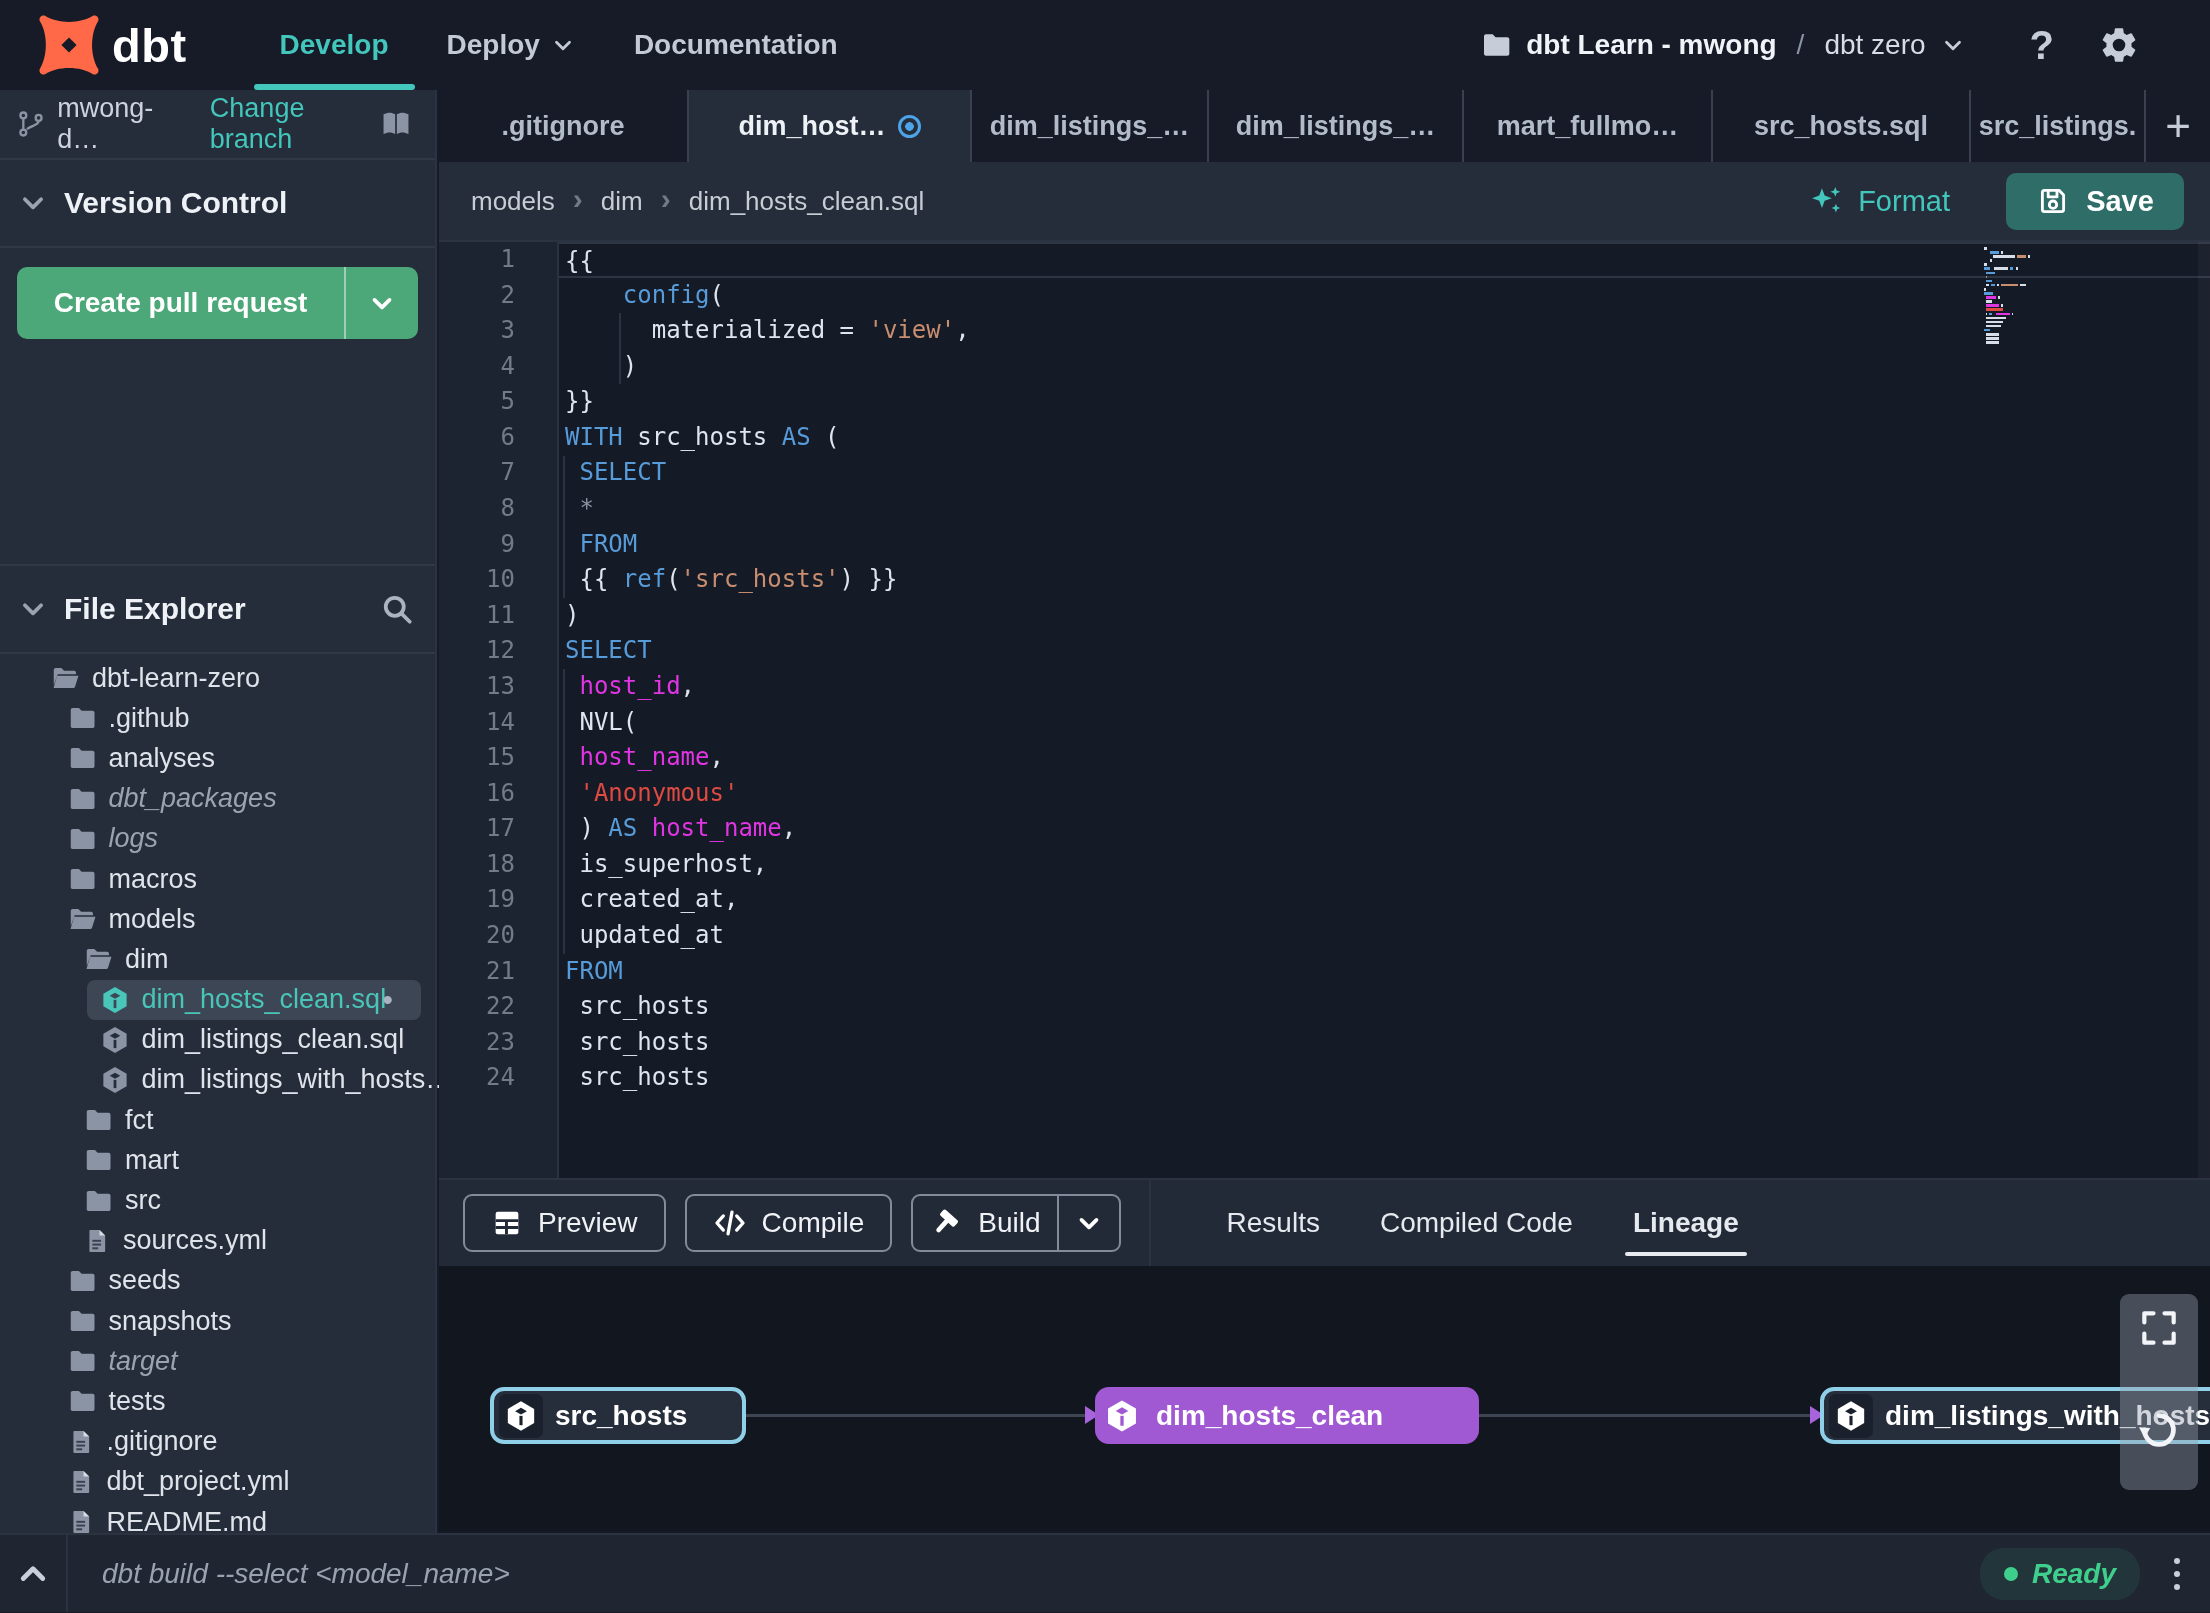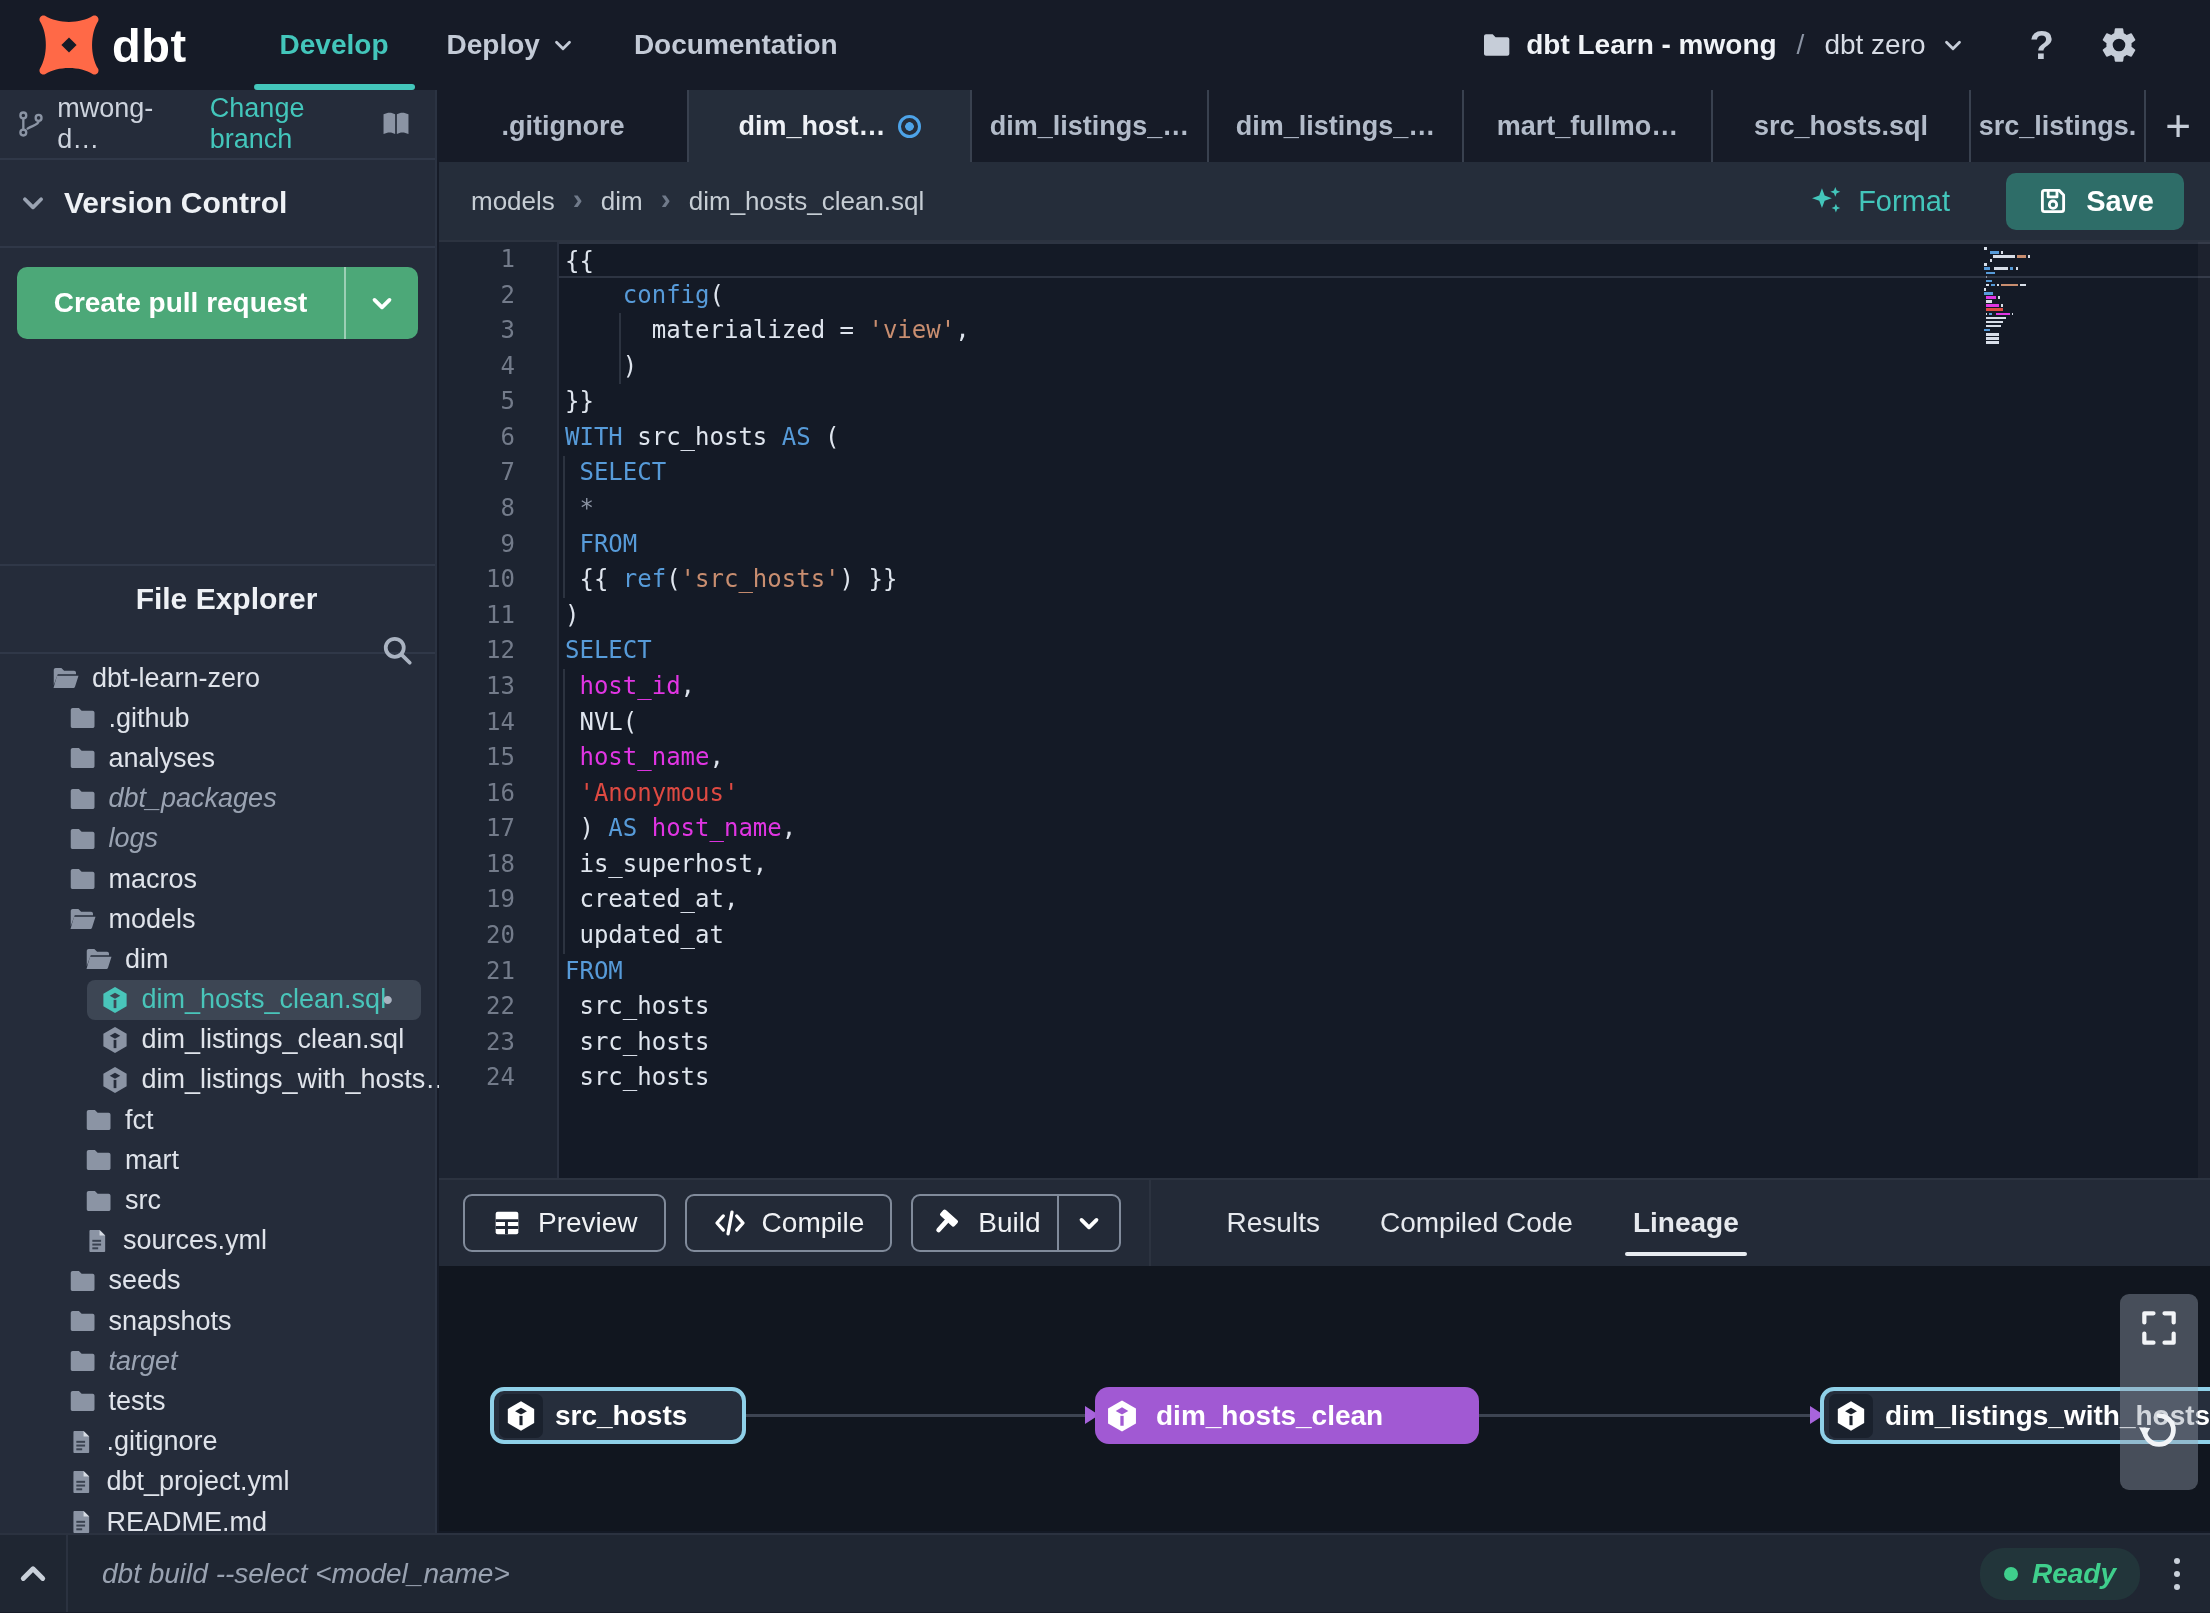--- a/index.html
+++ b/index.html
@@ -35,21 +35,21 @@
   .sec-header{height:86px;display:flex;align-items:center;padding-left:18px;gap:16px;
               border-bottom:2px solid #303848;cursor:pointer;}
   .sec-title{font-size:30px;font-weight:700;color:#eef1f5;}
   .vc-content{height:318px;border-bottom:2px solid #303848;box-sizing:border-box;padding-top:19px;}
   .pr-btn{margin:0 17px;height:72px;background:#4ca878;border-radius:10px;display:flex;
           align-items:stretch;cursor:pointer;overflow:hidden;}
   .pr-main{flex:1;display:flex;align-items:center;justify-content:center;
            font-size:28px;font-weight:700;color:#fff;}
   .pr-caret{width:72px;display:flex;align-items:center;justify-content:center;
             border-left:2px solid rgba(255,255,255,.45);}
-  .fe-header{border-top:none;flex-direction:column;}
+  .fe-header{border-top:none;}
   .fe-search{margin-left:auto;margin-right:20px;}
   #tree{padding-top:4px;}
   .tree-row{position:relative;height:40.2px;display:flex;align-items:center;gap:12px;
             padding-left:13px;margin-right:14px;border-radius:8px;cursor:pointer;}
   .tree-row .nm{font-size:27px;color:#dfe3ea;white-space:nowrap;}
   .tree-row .nm.italic{font-style:italic;color:#9aa3b2;}
   .tree-row.selected{background:#3d4654;}
   .tree-row.selected .nm{color:#49c5ba;}
   .mod-dot{position:absolute;right:28px;color:#aab2c0;font-size:30px;line-height:1;}
   

